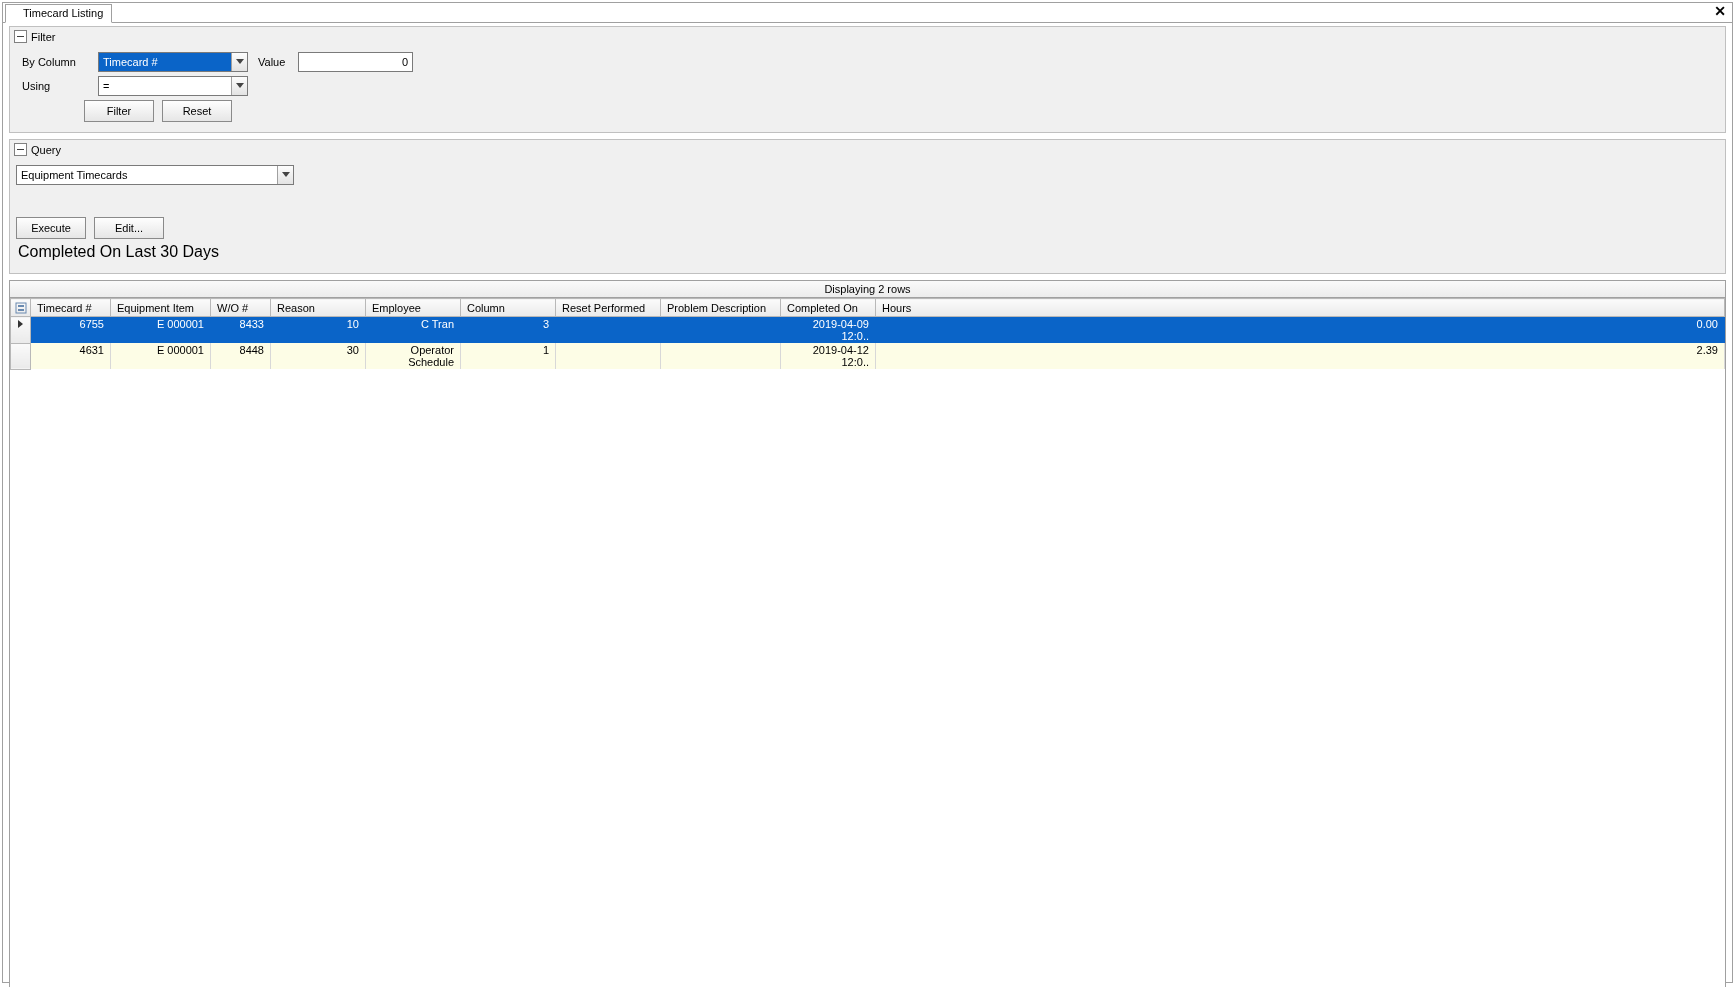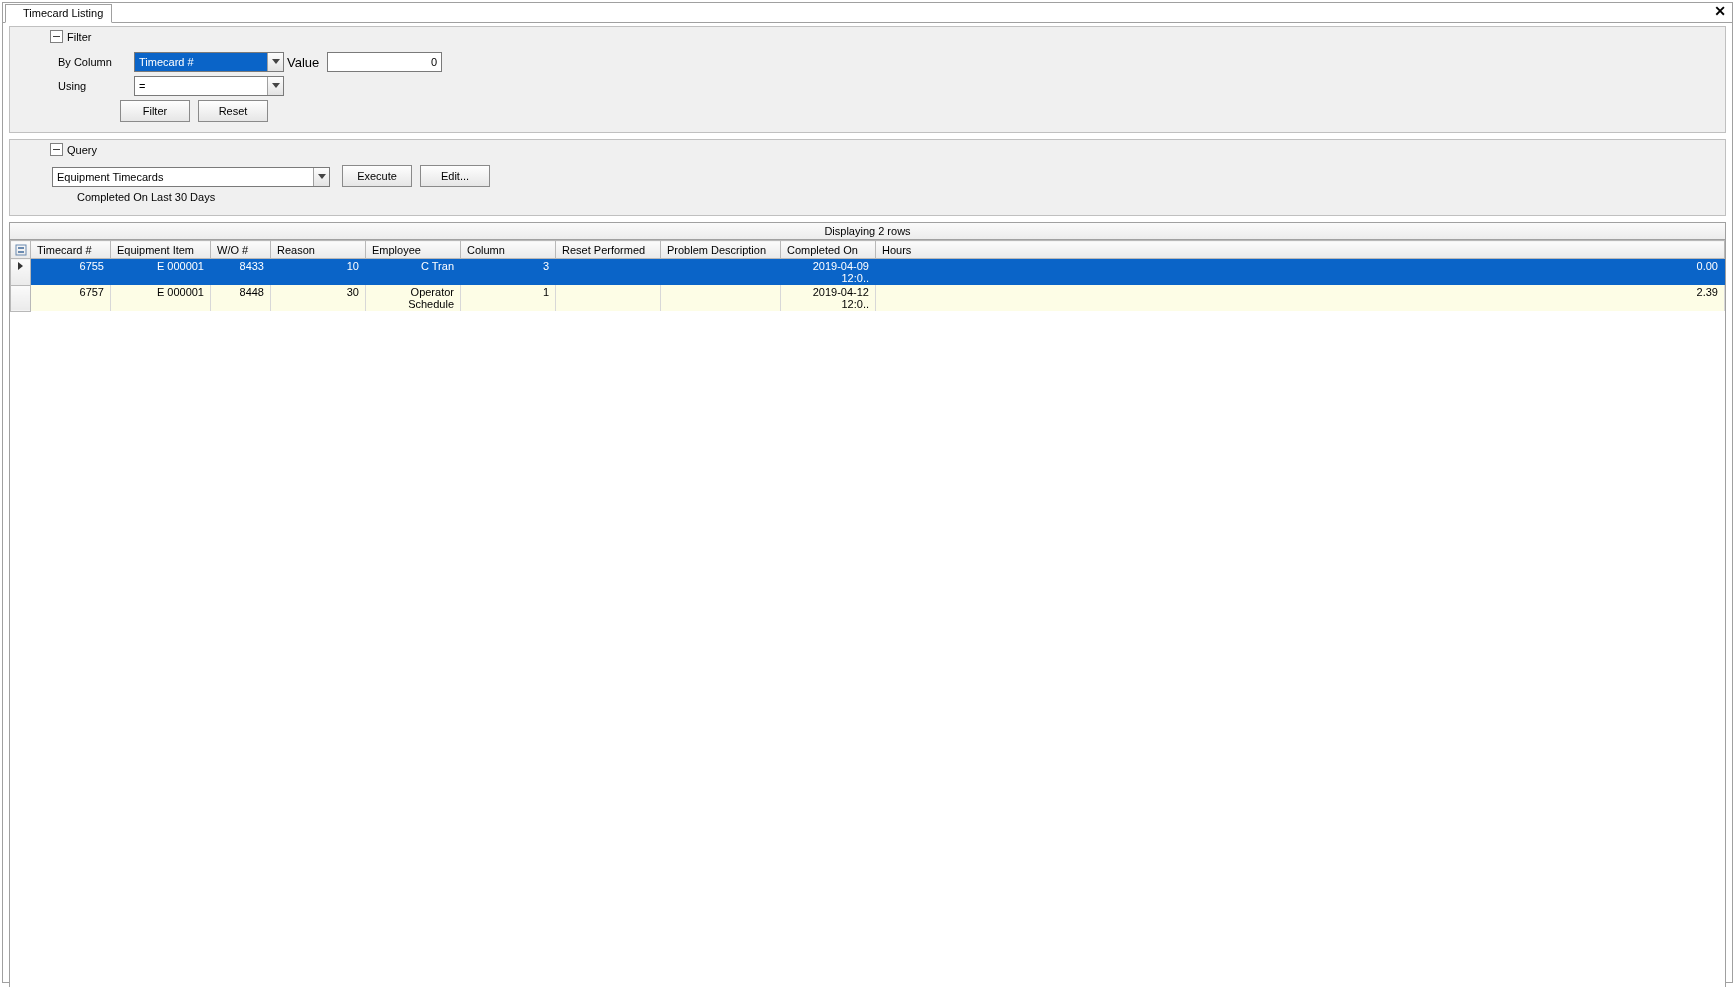--- a/index.html
+++ b/index.html
@@ -46,21 +46,20 @@
     line-height: 14px;
   }
   .body-area {
     padding: 3px 6px 6px 6px;
   }
   .groupbox {
     border: 1px solid #c0c0c0;
     background: #f0f0f0;
     position: relative;
     margin-bottom: 6px;
-    padding-left: 36px;
   }
   .groupbox-header {
     display: flex;
     align-items: center;
     gap: 4px;
     padding: 3px 4px;
     font-size: 11px;
   }
   .collapse-btn {
     width: 13px; height: 13px;
@@ -83,22 +82,22 @@
     display: flex;
     align-items: center;
     margin-bottom: 4px;
   }
   .lbl {
     width: 76px;
     font-size: 11px;
   }
   .lbl2 {
     width: 40px;
-    font-size: 13px;
-    margin-left: 3px;
+    font-size: 11px;
+    margin-left: 10px;
   }
   .combo {
     display: inline-flex;
     align-items: stretch;
     border: 1px solid #7a7a7a;
     background: #fff;
     height: 20px;
     width: 150px;
     position: relative;
   }
@@ -134,28 +133,28 @@
     height: 22px;
     min-width: 70px;
     padding: 2px 10px;
     border: 1px solid #8a8a8a;
     background: linear-gradient(#fefefe,#e6e6e6);
     font-size: 11px;
     cursor: pointer;
   }
   .btn-row { display:flex; gap:8px; margin-left: 62px; margin-top:4px;}
   .query-row {
-    display:flex; align-items:flex-end; gap:12px;
+    display:flex; align-items:flex-start; gap:32px;
     padding: 0px 0 4px 0;
+    flex-direction: column;
   }
   .query-btns { display:flex; gap:8px; }
   .query-desc {
-    font-size: 11px;
+    font-size: 16px;
     padding: 0 0 6px 2px;
-    margin-left: 23px;
   }
   .grid-wrap {
     border: 1px solid #a0a0a0;
     height: 816px;
     display:flex; flex-direction:column;
     background:#fff;
   }
   .grid-caption {
     text-align:center;
     font-size:11px;
@@ -343,21 +342,21 @@
               <td>10</td>
               <td>C Tran</td>
               <td>3</td>
               <td></td>
               <td></td>
               <td>2019-04-09  12:0..</td>
               <td class="num">0.00</td>
             </tr>
             <tr class="altrow">
               <td class="rowhdr"></td>
-              <td class="num">6757</td>
+              <td class="num">4631</td>
               <td>E 000001</td>
               <td class="num">8448</td>
               <td>30</td>
               <td>Operator Schedule</td>
               <td>1</td>
               <td></td>
               <td></td>
               <td>2019-04-12  12:0..</td>
               <td class="num">2.39</td>
             </tr>

